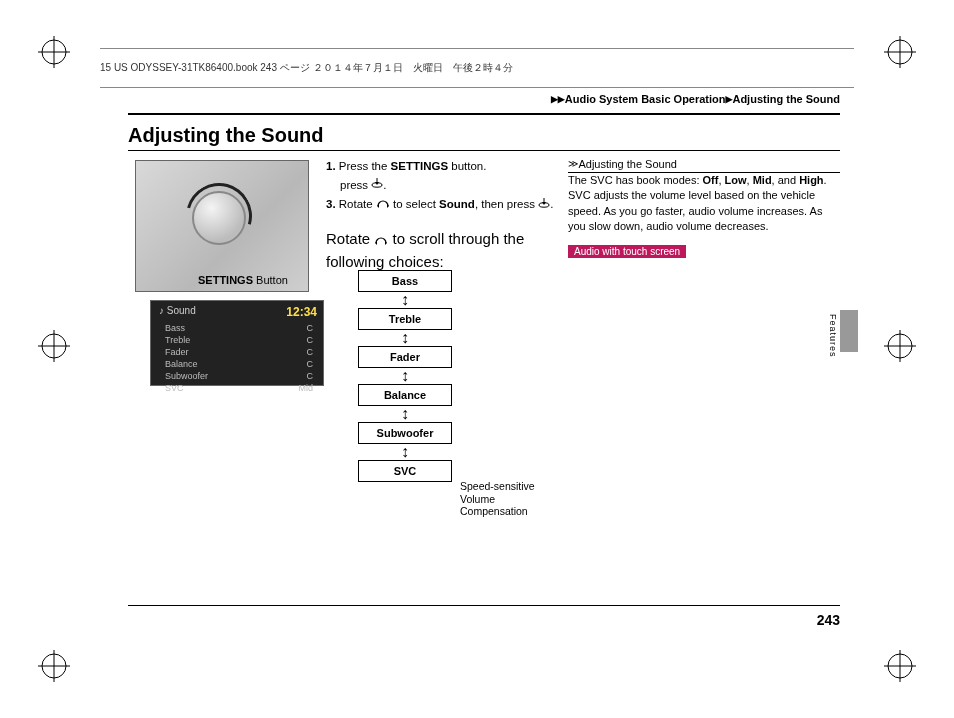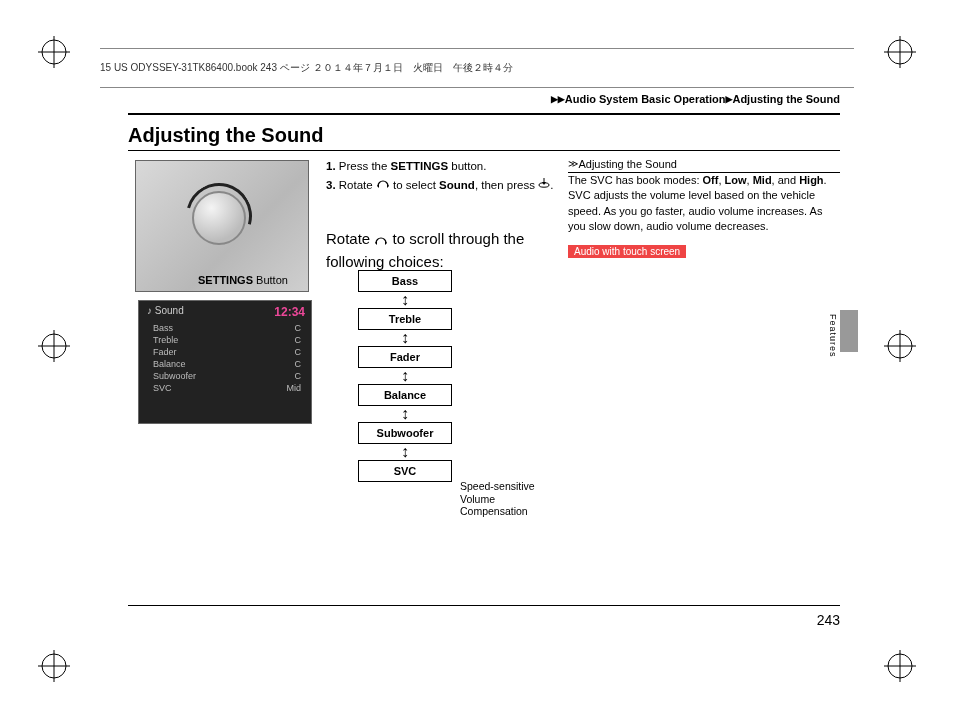--- a/index.html
+++ b/index.html
@@ -97,34 +97,34 @@
   .caption1 {
     position: absolute;
     top: 274px;
     left: 198px;
     font-size: 11px;
   }
   .caption1 b { font-weight: bold; }
   .img-bot {
     position: absolute;
     top: 300px;
-    left: 138px;
+    left: 150px;
     width: 174px;
-    height: 124px;
+    height: 86px;
     border: 1px solid #666;
     background: #222;
     color: #ddd;
     font-size: 9px;
     padding-left: 23px;
   }
   .img-bot .hdr {
     position: absolute; top: 4px; left: 8px; font-size: 10px; color:#ccc;
   }
   .img-bot .clock {
-    position: absolute; top: 4px; right: 6px; font-size: 12px; font-weight: bold; color:#ec4899;
+    position: absolute; top: 4px; right: 6px; font-size: 12px; font-weight: bold; color:#fde047;
   }
   .img-bot .row {
     position: absolute; left: 14px; right: 10px; height: 12px;
     display:flex; justify-content:space-between;
     color:#bbb;
   }
   
   .instructions {
     position: absolute;
     top: 158px;
@@ -176,21 +176,21 @@
   }
   .side-title {
     font-size: 11px;
     border-bottom: 1px solid #000;
     padding-bottom: 2px;
   }
   .side-title .dbl { font-size:10px; letter-spacing:-2px; position:relative; top:-1px; margin-right:2px;}
   .side p { line-height: 1.4; margin-bottom:10px; }
   .side .pill {
     display:inline-block;
-    background:#ef4444; color:#fff;
+    background:#be185d; color:#fff;
     font-size:10px;
     padding:1px 6px;
   }
   .side .xref {
     margin-top:4px;
     font-size:11px;
   }
   .side .xref .sq { display:inline-block; background:#000; color:#fff; font-size:9px; width:12px; height:12px; text-align:center; line-height:12px; margin-right:4px;}
   
   .tab-bg {
@@ -209,21 +209,21 @@
     font-size: 9px;
     writing-mode: vertical-rl;
     text-orientation: mixed;
     letter-spacing:1px;
   }
   .page-num {
     position:absolute;
     bottom: 90px;
     right: 114px;
     font-size: 14px;
-    font-weight: normal;
+    font-weight: bold;
     margin-left: 21px;
   }
   .footer-line {
     position:absolute;
     bottom: 112px;
     left:128px;
     right:114px;
     height:1px;
     background:#000;
   }
@@ -316,20 +316,25 @@
       <span>C</span>
     </div>
   <div class="row" style="top:82px;">
       <span>SVC</span>
       <span>Mid</span>
     </div>
 </div>
 
 <div class="instructions">
   <div class="step"><b>1.</b> <span>Press the </span><b>SETTINGS</b><span> button.</span></div>
+  <div class="step indent"><span>press </span><span class="push-icon"><svg width="12" height="10" viewBox="0 0 12 10">
+          <ellipse cx="6" cy="7" rx="5" ry="2.2" fill="none" stroke="#000"></ellipse>
+          <line x1="6" y1="0" x2="6" y2="5" stroke="#000"></line>
+          <polygon points="6,7 4,4 8,4" fill="#000"></polygon>
+        </svg></span><span>.</span></div>
   <div class="step"><b>3.</b> <span>Rotate </span><span class="dial-icon"><svg width="14" height="10" viewBox="0 0 14 10">
           <path d="M2 8 A5 5 0 1 1 12 8" fill="none" stroke="#000" stroke-width="1.2"></path>
           <polygon points="1,8 3,6 3,10" fill="#000"></polygon>
           <polygon points="13,8 11,6 11,10" fill="#000"></polygon>
         </svg></span><span> to select </span><b>Sound</b><span>, then press </span><span class="push-icon"><svg width="12" height="10" viewBox="0 0 12 10">
           <ellipse cx="6" cy="7" rx="5" ry="2.2" fill="none" stroke="#000"></ellipse>
           <line x1="6" y1="0" x2="6" y2="5" stroke="#000"></line>
           <polygon points="6,7 4,4 8,4" fill="#000"></polygon>
         </svg></span><span>.</span></div>
 </div>

